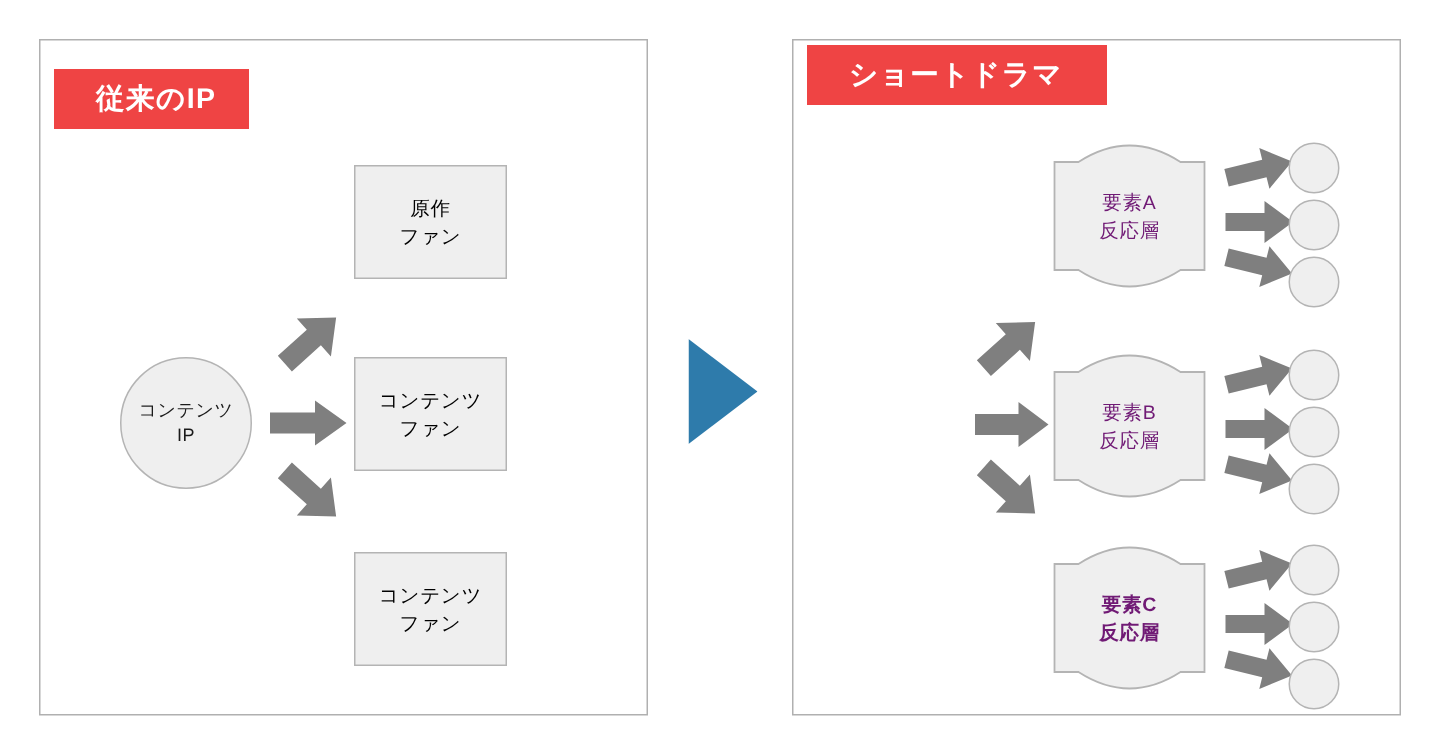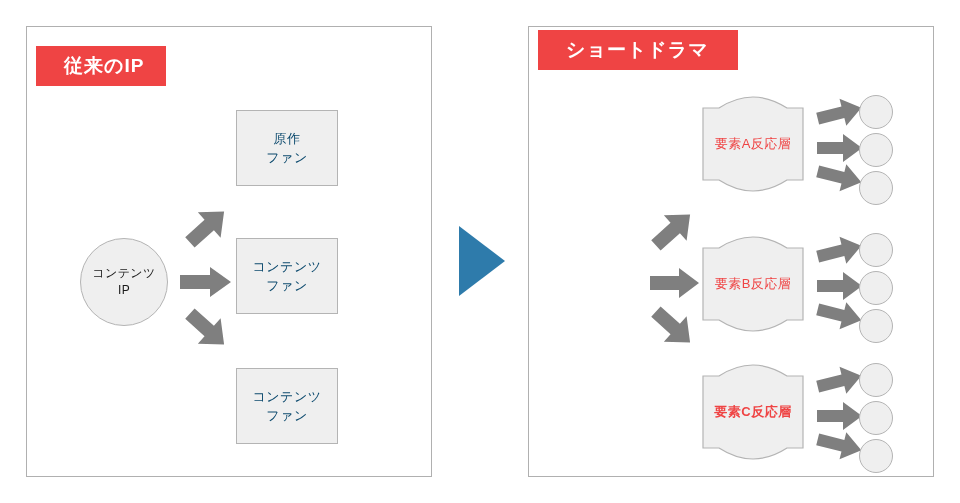--- a/index.html
+++ b/index.html
@@ -51,21 +51,21 @@
   .node-box {
     position: absolute;
     background: #efefef;
     border: 1px solid #b4b4b4;
     box-sizing: border-box;
     display: flex;
     flex-direction: column;
     align-items: center;
     justify-content: center;
     font-size: 13px;
-    color: #0c4a6e;
+    color: #000000;
     line-height: 1.5;
     text-align: center;
     letter-spacing: 0.5px;
   }
   .node-circle {
     position: absolute;
     background: #efefef;
     border: 1px solid #b4b4b4;
     border-radius: 50%;
     box-sizing: border-box;
@@ -94,25 +94,25 @@
     position: absolute;
     width: 104px;
     height: 96px;
   }
   .bracket-shape svg { display: block; width: 104px; height: 96px; }
   .bracket-label {
     position: absolute;
     left: 0; top: 0;
     width: 104px; height: 96px;
     display: flex;
-    flex-direction: row;
+    flex-direction: column;
     align-items: center;
     justify-content: center;
     font-size: 13px;
-    color: #ef4444;
+    color: #701a75;
     line-height: 1.5;
     text-align: center;
     letter-spacing: 0.5px;
     pointer-events: none;
   }
 
   
   .arrow { position: absolute; }
   .arrow svg { display: block; overflow: visible; }
 

